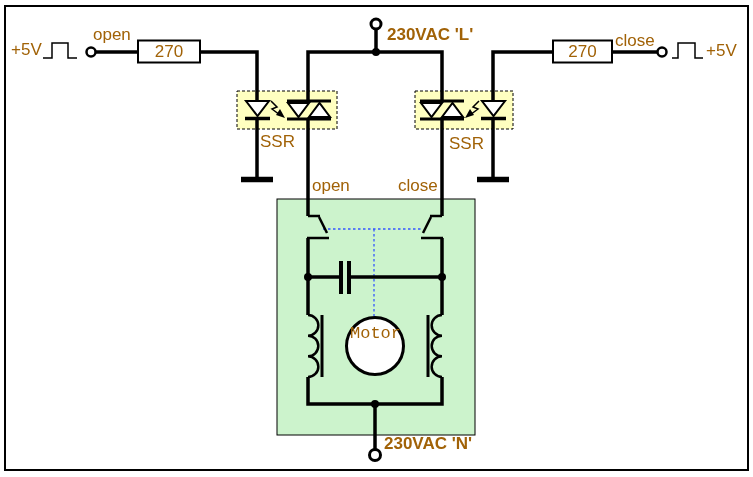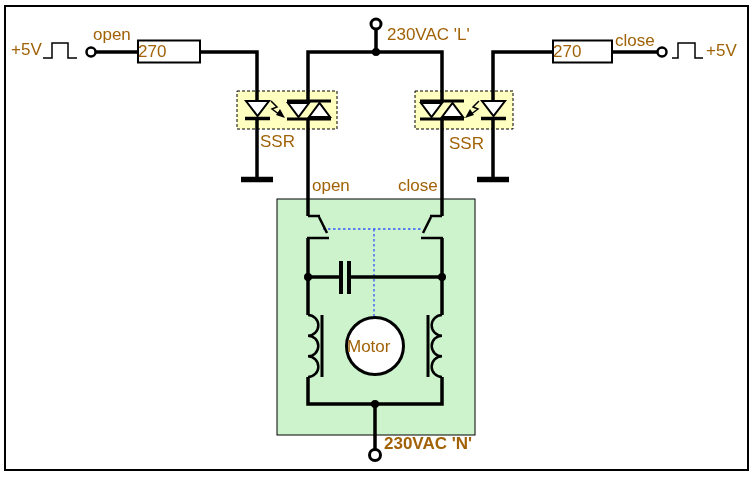--- a/index.html
+++ b/index.html
@@ -1,19 +1,19 @@
 <!DOCTYPE html>
 <html><head>
 <meta charset="utf-8">
 <style>
   html,body{margin:0;padding:0;background:#fff;}
   .stage{position:relative;width:753px;height:477px;background:#fff;font-family:"Liberation Sans",sans-serif;overflow:hidden;}
   svg.schem{position:absolute;left:0;top:0;}
   .lbl{position:absolute;color:#a16207;font-size:17px;line-height:15px;white-space:nowrap;}
-  .lbl.center{}
+  .lbl.center{text-align:center;}
 </style>
 </head>
 <body>
 
 <div class="stage">
 
   <svg class="schem" width="753" height="477" viewBox="0 0 753 477">
 
     <rect x="5" y="6" width="743" height="464" fill="none" stroke="#000" stroke-width="2"></rect>
 
@@ -119,24 +119,24 @@
       <path d="M442,315 A10.3,10.3 0 0 0 442,335.7 A10.3,10.3 0 0 0 442,356.3 A10.3,10.3 0 0 0 442,377" fill="none" stroke="#000" stroke-width="2.5"></path>
       <line x1="428" y1="315" x2="428" y2="377" stroke="#000" stroke-width="3"></line>
     </g>
 
     <circle cx="375" cy="346" r="28.5" fill="#fff" stroke="#000" stroke-width="3"></circle>
   </svg>
 
   <div class="lbl" style="left:11px;top:42px;">+5V</div>
   <div class="lbl" style="left:93px;top:27px;">open</div>
   <div class="lbl center" style="left:138px;top:44px;width:62px;">270</div>
-  <div class="lbl" style="left:387px;top:27px;">230VAC 'L'</div>
+  <div class="lbl" style="left:387px;top:27px;font-weight:bold;">230VAC 'L'</div>
   <div class="lbl center" style="left:553px;top:44px;width:59px;">270</div>
   <div class="lbl" style="left:615px;top:33px;">close</div>
   <div class="lbl" style="left:706px;top:43px;">+5V</div>
   <div class="lbl" style="left:260px;top:134px;">SSR</div>
   <div class="lbl" style="left:449px;top:136px;">SSR</div>
   <div class="lbl" style="left:312px;top:178px;">open</div>
   <div class="lbl" style="left:398px;top:178px;">close</div>
-  <div class="lbl center" style="left:347px;top:339px;width:57px;">Motor</div>
+  <div class="lbl center" style="left:347px;top:326px;width:57px;font-family:Liberation Mono, monospace;">Motor</div>
   <div class="lbl" style="left:384px;top:436px;font-weight:bold;">230VAC 'N'</div>
 
 </div>
 
 </body></html>

